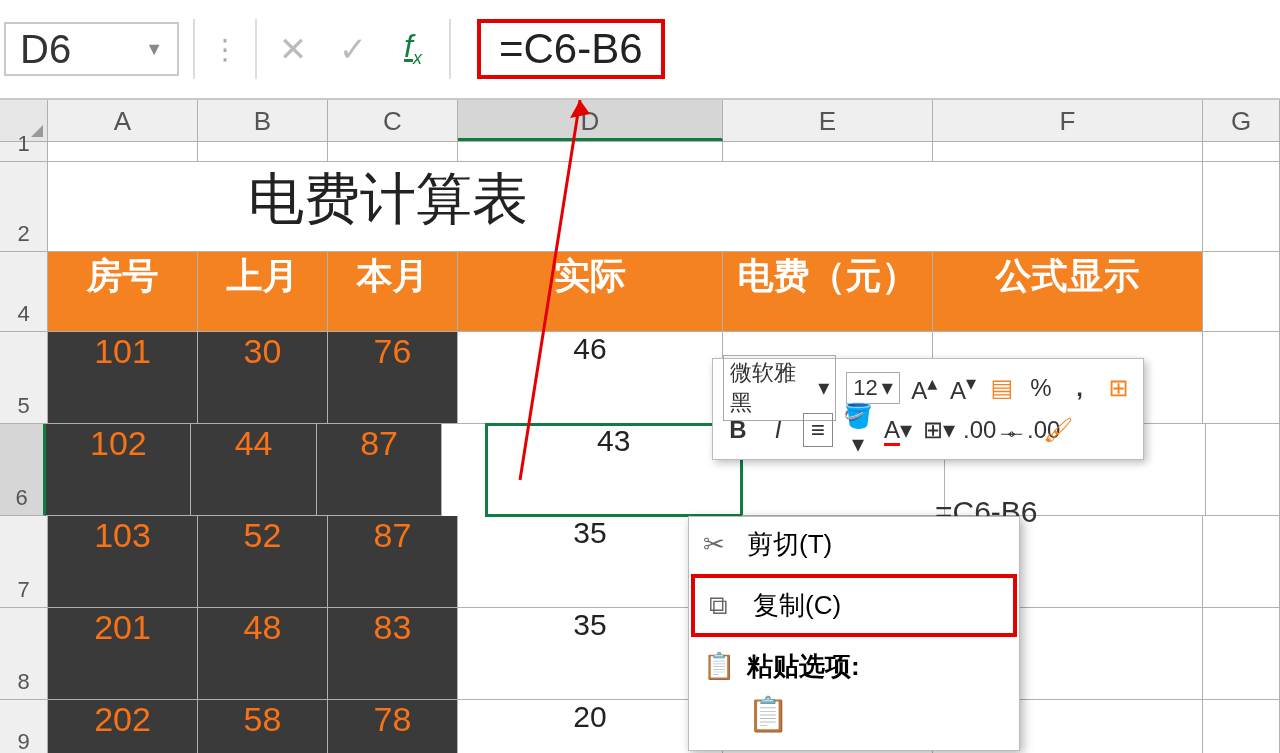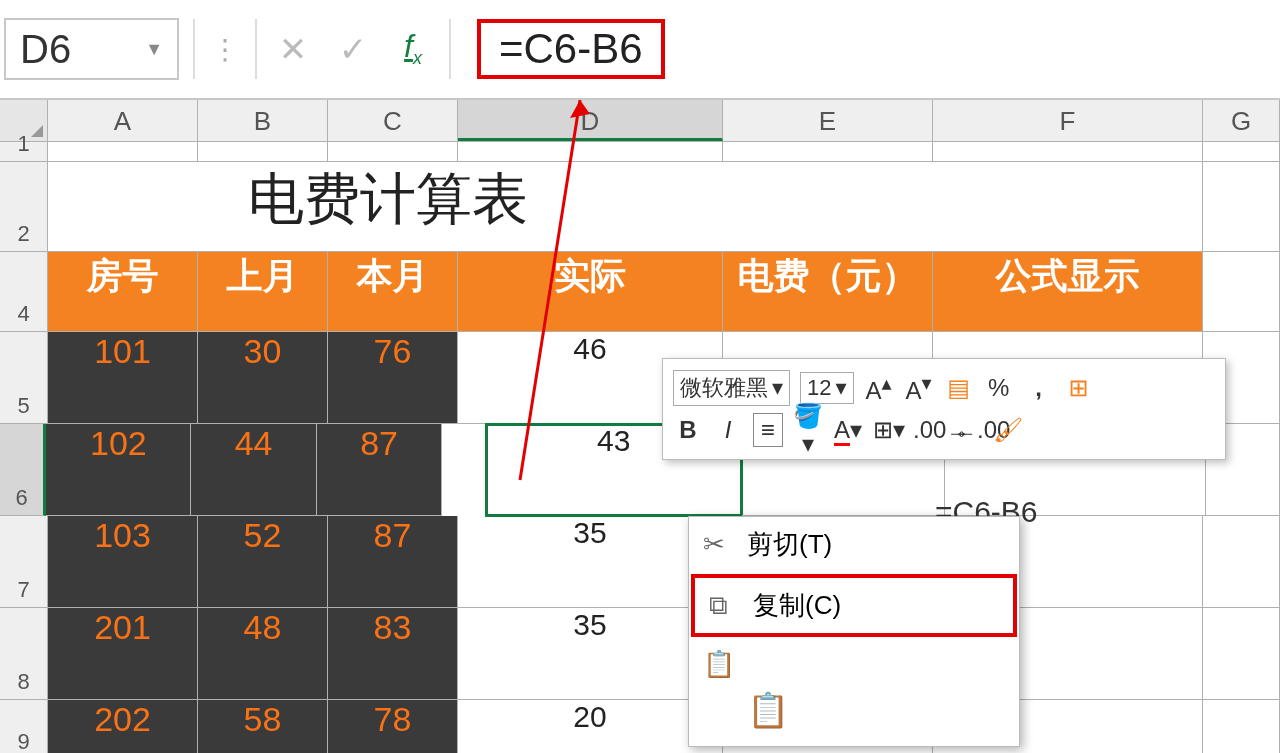--- a/index.html
+++ b/index.html
@@ -1,20 +1,20 @@
 <!DOCTYPE html>
 <html><head>
 <meta charset="utf-8">
 <style>
   * { box-sizing: border-box; margin: 0; padding: 0; }
   body { font-family: "Microsoft YaHei", Arial, sans-serif; background: #fff; width: 1280px; height: 753px; overflow: hidden; position: relative; }
 
   
   .formula-bar { display: flex; align-items: center; height: 100px; border-bottom: 2px solid #c8c8c8; background: #fff; }
-  .name-box { width: 175px; height: 62px; margin: 0 8px 0 4px; border: 2px solid #c8c8c8; display: flex; align-items: center; padding: 9px 14px; font-size: 40px; color: #333; justify-content: space-between; }
+  .name-box { width: 175px; height: 54px; margin: 0 8px 0 4px; border: 2px solid #c8c8c8; display: flex; align-items: center; padding: 9px 14px; font-size: 40px; color: #333; justify-content: space-between; }
   .name-box .chev { color: #888; font-size: 18px; }
   .fb-sep { width: 2px; height: 60px; background: #ddd; margin: 0 6px; }
   .fb-dots { color: #aaa; font-size: 28px; padding: 0 10px; }
   .fb-btn { width: 60px; text-align: center; color: #bbb; font-size: 34px; }
   .fx { font-style: italic; color: #15803d; font-size: 32px; position: relative; text-decoration: underline; }
   .fx sub { font-size: 18px; }
   .formula-input { flex: 1; font-size: 42px; color: #222; padding-left: 20px; height: 70px; display: flex; align-items: center; }
   .formula-highlight { border: 4px solid #e30000; padding: 2px 18px; }
 
   
@@ -32,21 +32,21 @@
   .cell { border-right: 1px solid #b0b0b0; border-bottom: 1px solid #b0b0b0; display: flex; justify-content: center; font-size: 30px; color: #222; }
   .cell.dark { background: #3a3a3a; color: #f97316; font-size: 34px; }
   .cell.orange { background: #f58220; color: #fff; font-size: 36px; font-weight: bold; }
   .title-cell { font-size: 56px; background: #fff; justify-content: center; padding-left:200px;}
   .cell.sel { outline: 3px solid #107c41; outline-offset: -2px; margin-left: 44px; }
 
   
   .wA{width:150px}.wB{width:130px}.wC{width:130px}.wD{width:265px}.wE{width:210px}.wF{width:270px}.wG{width:77px}
 
   
-  .mini-toolbar { position: absolute; left: 662px; top: 358px; width: 564px; background: #fff; border: 1px solid #bbb; box-shadow: 3px 3px 8px rgba(0,0,0,0.25); padding: 8px 10px; font-size: 24px; color: #333; }
+  .mini-toolbar { position: absolute; left: 712px; top: 358px; width: 432px; background: #fff; border: 1px solid #bbb; box-shadow: 3px 3px 8px rgba(0,0,0,0.25); padding: 8px 10px; font-size: 24px; color: #333; }
   .mt-row { display: flex; align-items: center; gap: 10px; height: 42px; }
   .mt-sel { border: 1px solid #aaa; padding: 2px 6px; font-size: 22px; display:flex;align-items:center;gap:4px;}
   .mt-ico { width: 30px; text-align: center; }
   .orange-ico { color: #f58220; }
 
   
   .context-menu { position: absolute; left: 688px; top: 516px; width: 332px; background: #fff; border: 1px solid #bbb; box-shadow: 3px 3px 10px rgba(0,0,0,0.3); font-size: 26px; }
   .cm-item { display: flex; align-items: center; gap: 14px; padding: 10px 14px; }
   .cm-item.highlight { border: 4px solid #e30000; margin: 2px; }
   .cm-ico { width: 30px; color: #666; font-size: 26px; }
@@ -209,20 +209,21 @@
   <div class="cm-item">
     <span class="cm-ico">✂</span>
     <span>剪切(T)</span>
   </div>
   <div class="cm-item highlight">
     <span class="cm-ico">⧉</span>
     <span>复制(C)</span>
   </div>
   <div class="cm-item">
     <span class="cm-ico">📋</span>
+    <span style="font-weight:bold">粘贴选项:</span>
   </div>
   <div class="cm-sub">
     <span class="cm-ico" style="font-size:34px;color:#888">📋</span>
   </div>
 </div>
 
 <div class="arrow">
   <svg width="120" height="400">
     <line x1="80" y1="0" x2="20" y2="380" stroke="#e30000" stroke-width="3"></line>
     <polygon points="80,0 70,18 90,14" fill="#e30000"></polygon>

